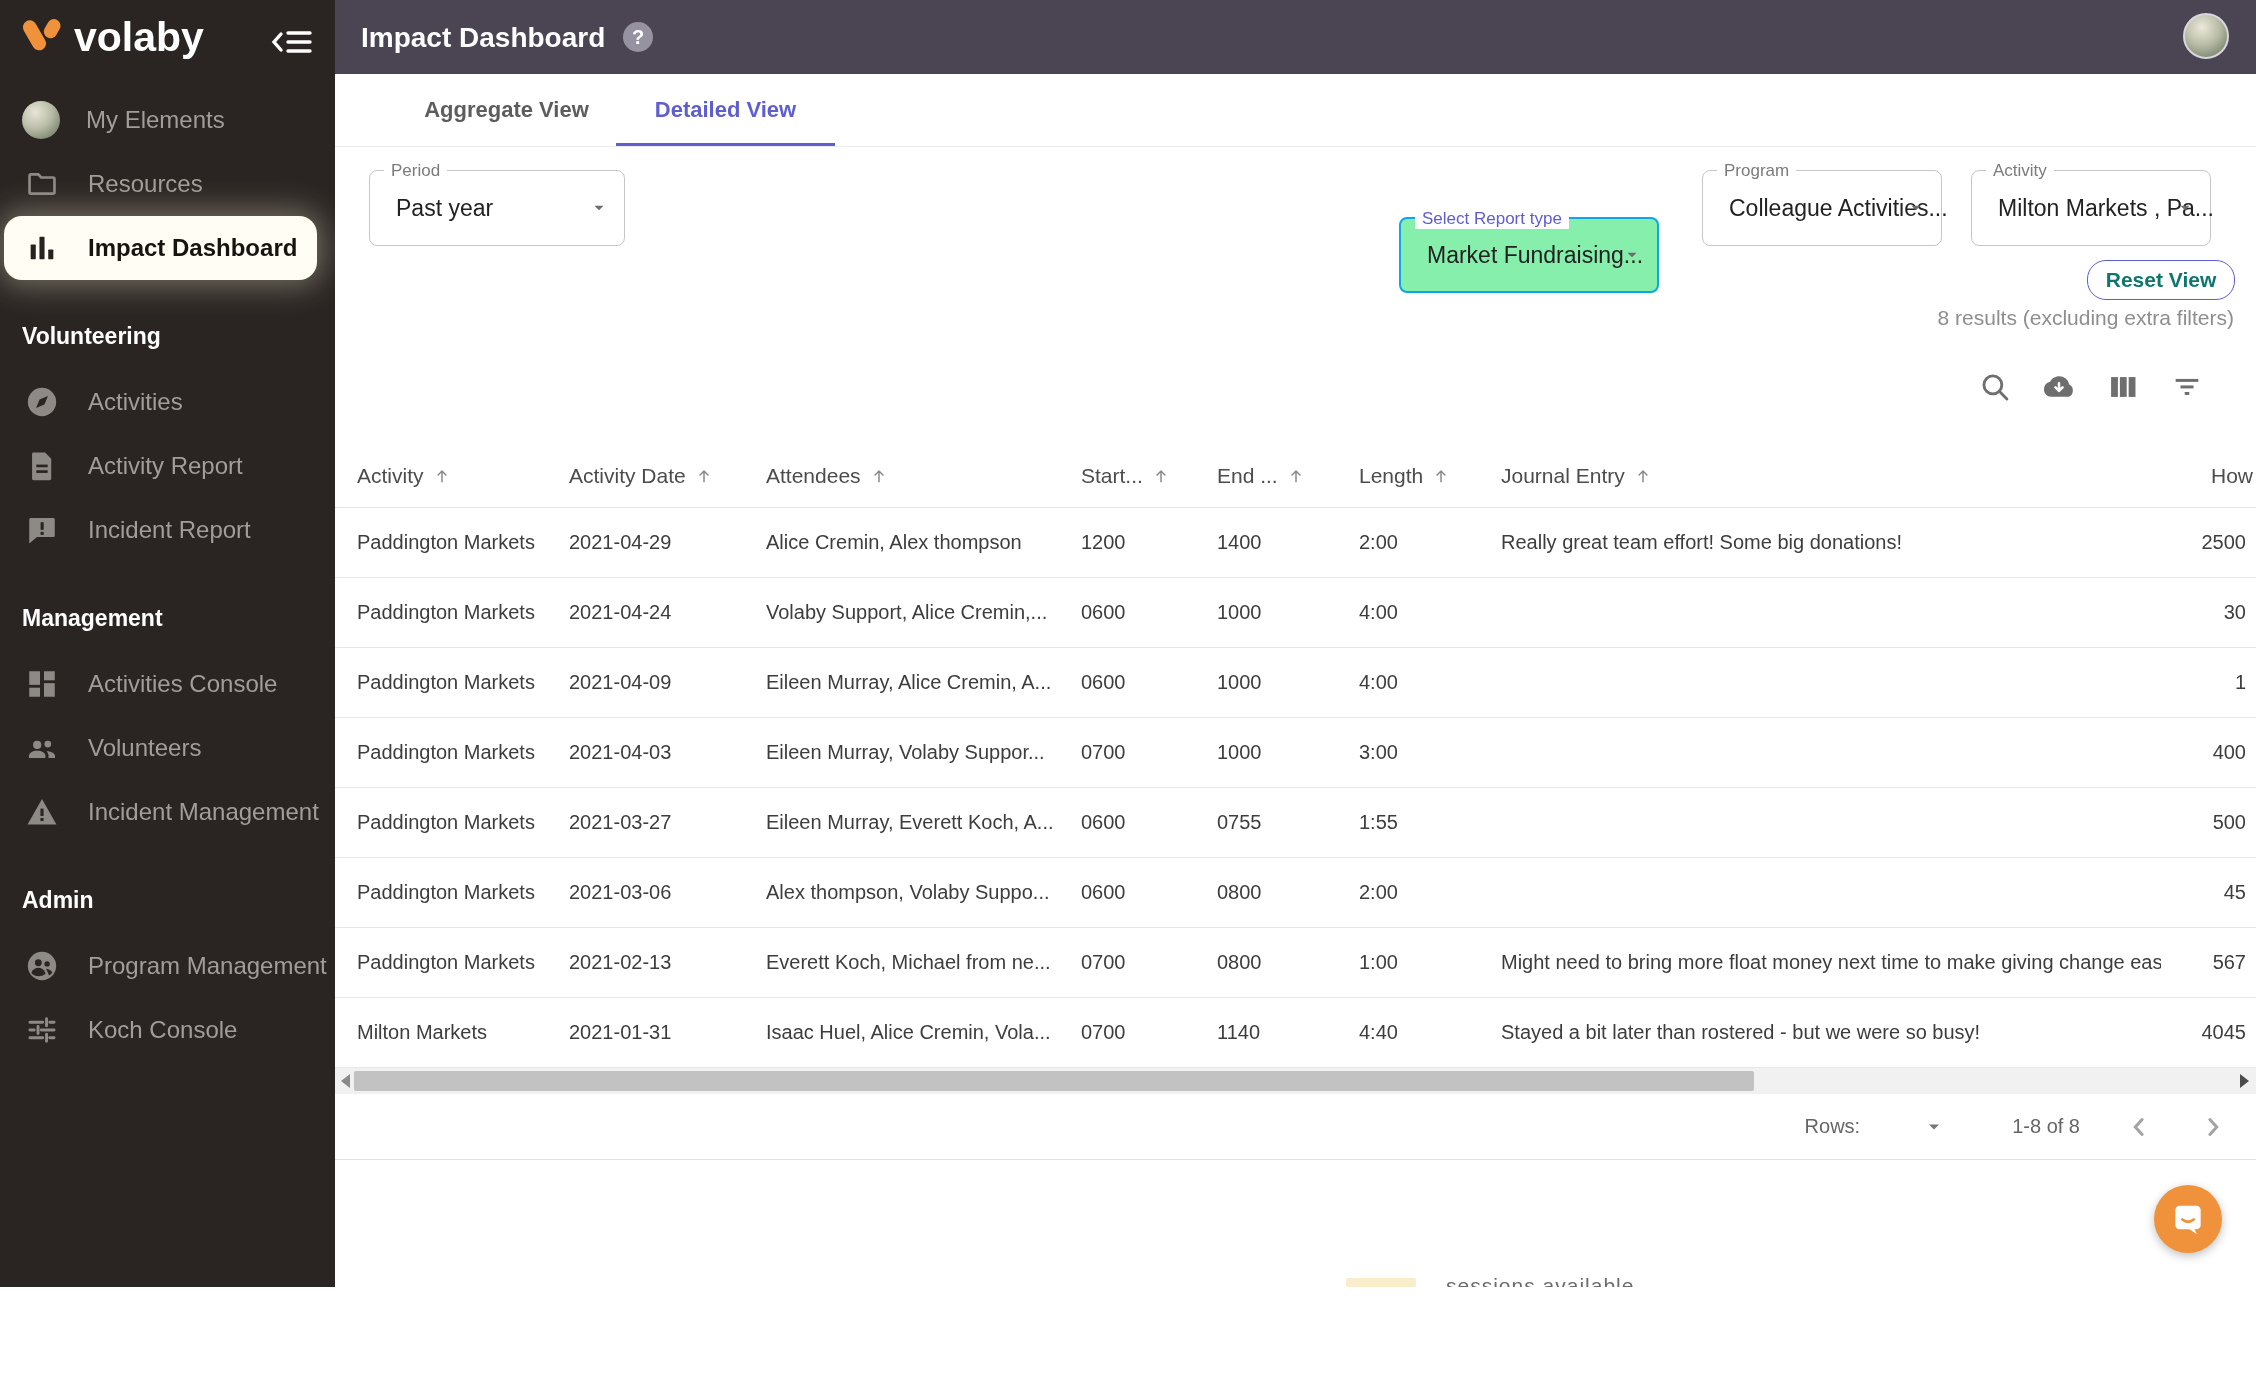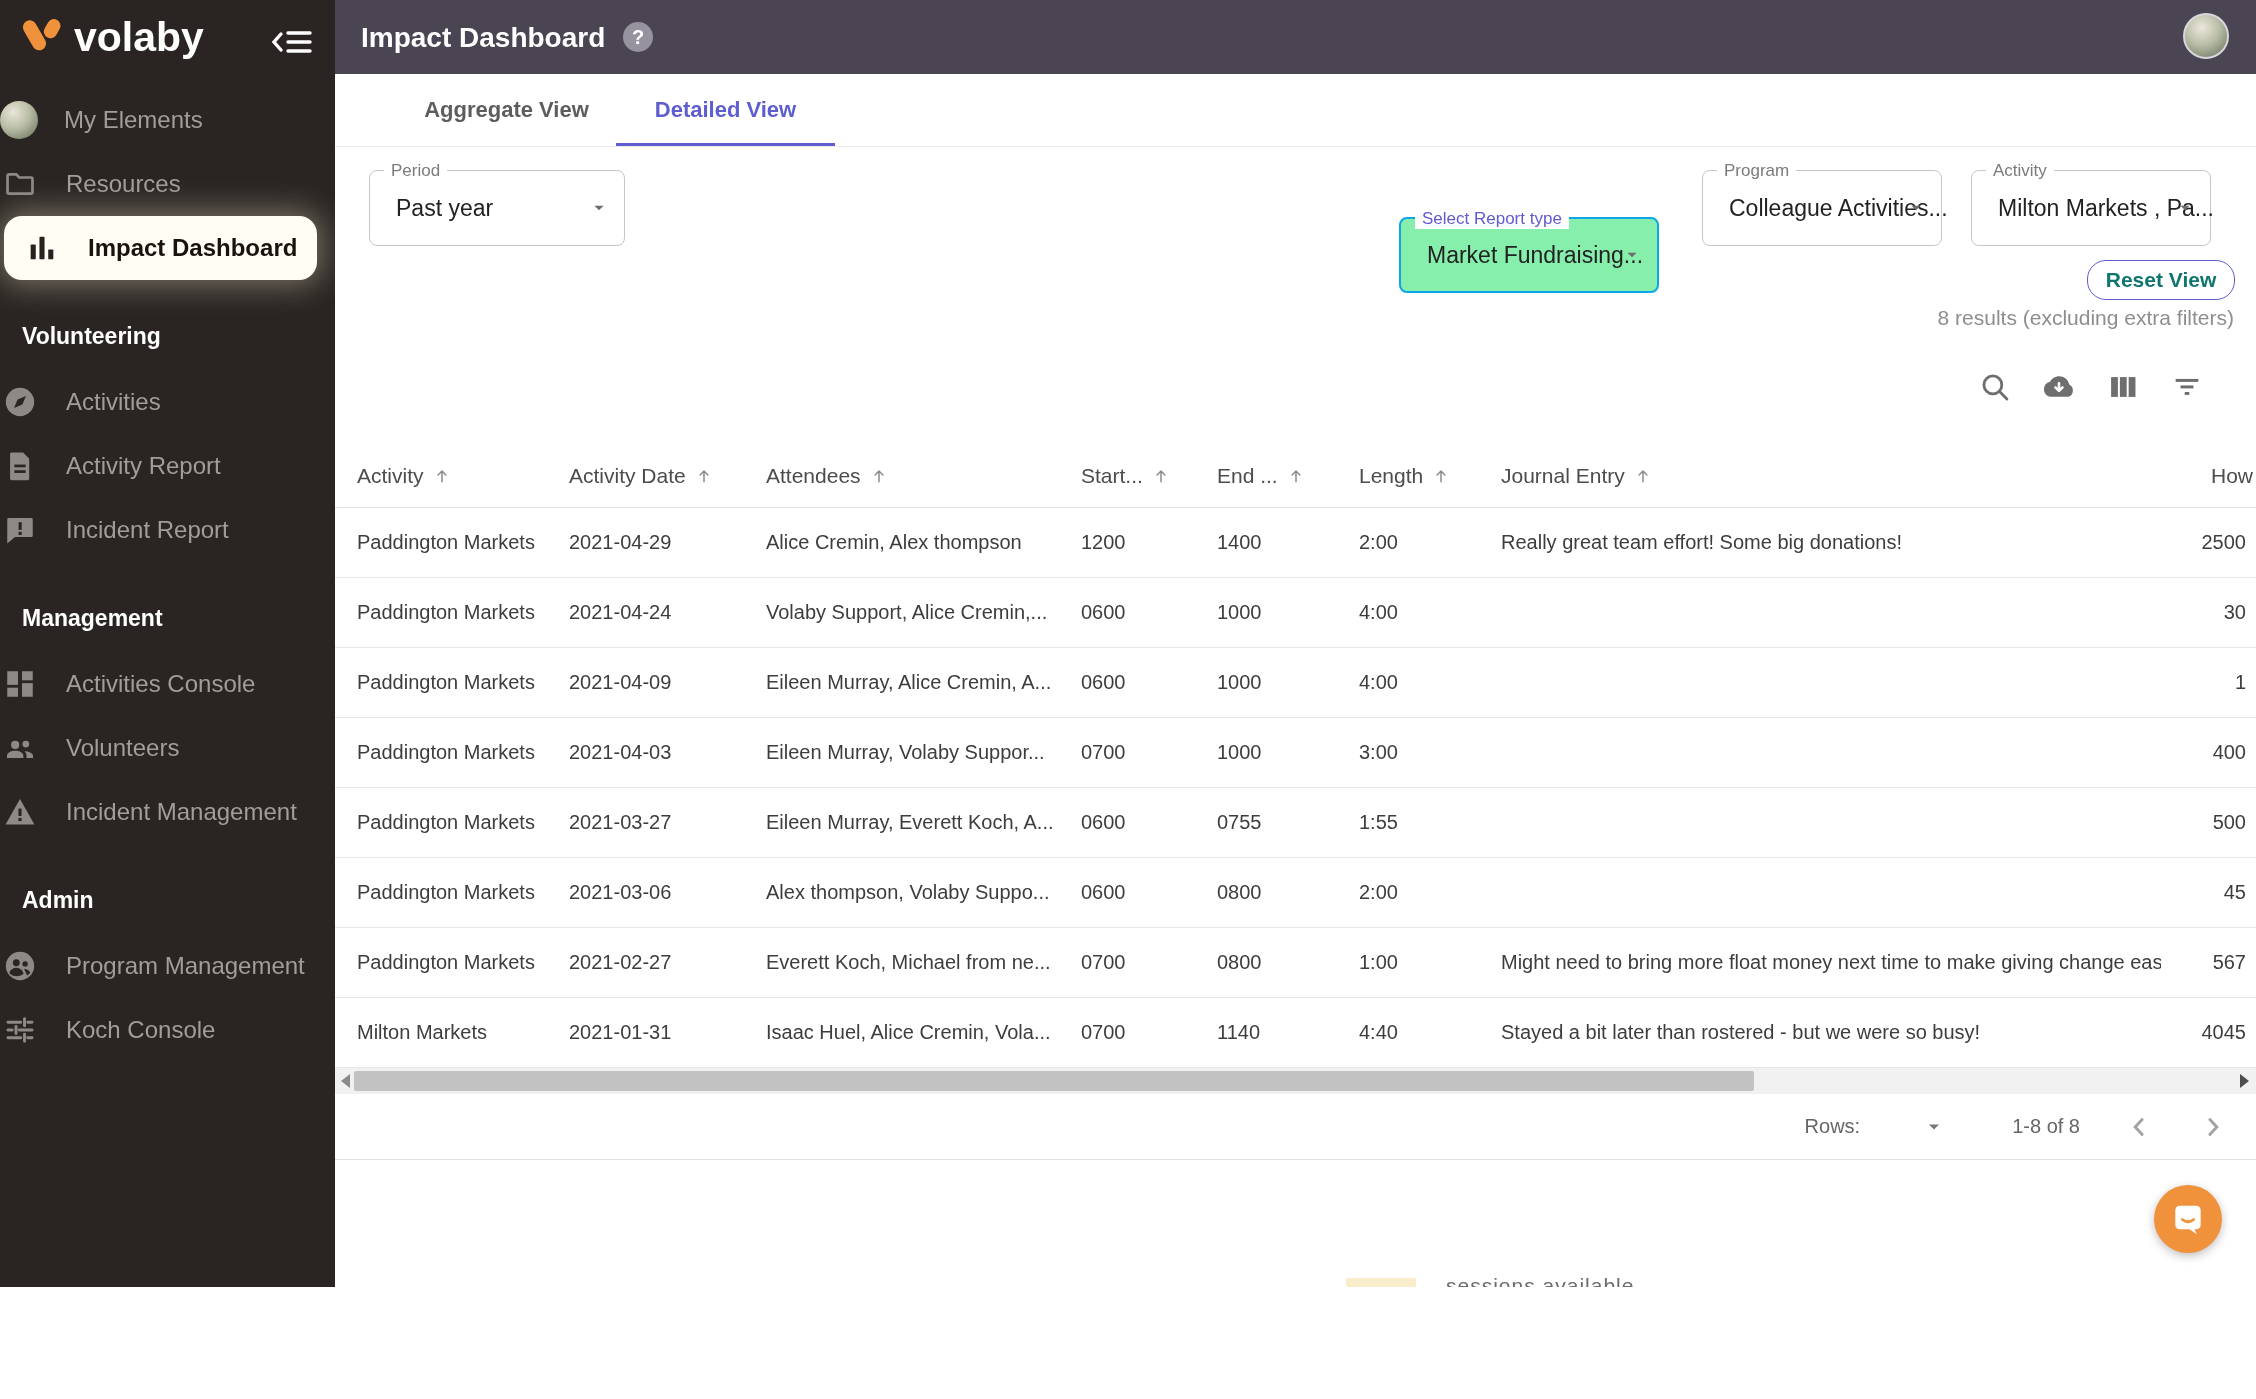--- a/index.html
+++ b/index.html
@@ -9,21 +9,21 @@
     -webkit-font-smoothing:antialiased;
   }
   .app{position:absolute;left:0;top:0;width:2256px;height:1287px;}
 
   
   .sidebar{position:absolute;left:0;top:0;width:335px;height:1287px;background:#2a2522;color:#a29d99;overflow:hidden;}
   .logo-row{position:relative;height:88px;}
   .logo-mark{position:absolute;left:18px;top:12px;width:50px;height:50px;}
   .logo-text{position:absolute;left:74px;top:14px;font-size:41px;font-weight:bold;color:#ffffff;letter-spacing:0px;}
   .collapse-btn{position:absolute;right:22px;top:24px;width:42px;height:36px;color:#ffffff;cursor:pointer;}
-  .srow{height:64px;display:flex;align-items:center;cursor:pointer;color:#a29d99;}
+  .srow{height:64px;display:flex;align-items:center;padding-left:22px;cursor:pointer;color:#a29d99;}
   .srow .icon{width:40px;height:40px;color:#8d8984;flex:0 0 40px;display:flex;align-items:center;justify-content:center;}
   .srow .icon svg{width:34px;height:34px;display:block;}
   .slabel{margin-left:26px;font-size:24px;white-space:nowrap;}
   .srow.active{background:#fffdf4;border-radius:18px;margin:0 18px 0 4px;padding-left:18px;
     box-shadow:0 0 30px 6px rgba(255,246,220,0.35);}
   .srow.active .slabel{color:#17130f;font-weight:bold;}
   .srow.active .icon{color:#262220;}
   .ssection{height:48px;margin-top:32px;display:flex;align-items:center;padding-left:22px;
     font-weight:bold;color:#ffffff;font-size:23px;}
   .sitems{margin-top:10px;}
@@ -453,21 +453,21 @@
             <div class="tcell c1">2021-03-06</div>
             <div class="tcell c2">Alex thompson, Volaby Suppo...</div>
             <div class="tcell c3">0600</div>
             <div class="tcell c4">0800</div>
             <div class="tcell c5">2:00</div>
             <div class="tcell c6"></div>
             <div class="tcell c7">45</div>
           </div>
           <div class="trow grid-row">
             <div class="tcell c0">Paddington Markets</div>
-            <div class="tcell c1">2021-02-27</div>
+            <div class="tcell c1">2021-02-13</div>
             <div class="tcell c2">Everett Koch, Michael from ne...</div>
             <div class="tcell c3">0700</div>
             <div class="tcell c4">0800</div>
             <div class="tcell c5">1:00</div>
             <div class="tcell c6">Might need to bring more float money next time to make giving change easier!</div>
             <div class="tcell c7">567</div>
           </div>
           <div class="trow grid-row">
             <div class="tcell c0">Milton Markets</div>
             <div class="tcell c1">2021-01-31</div>

